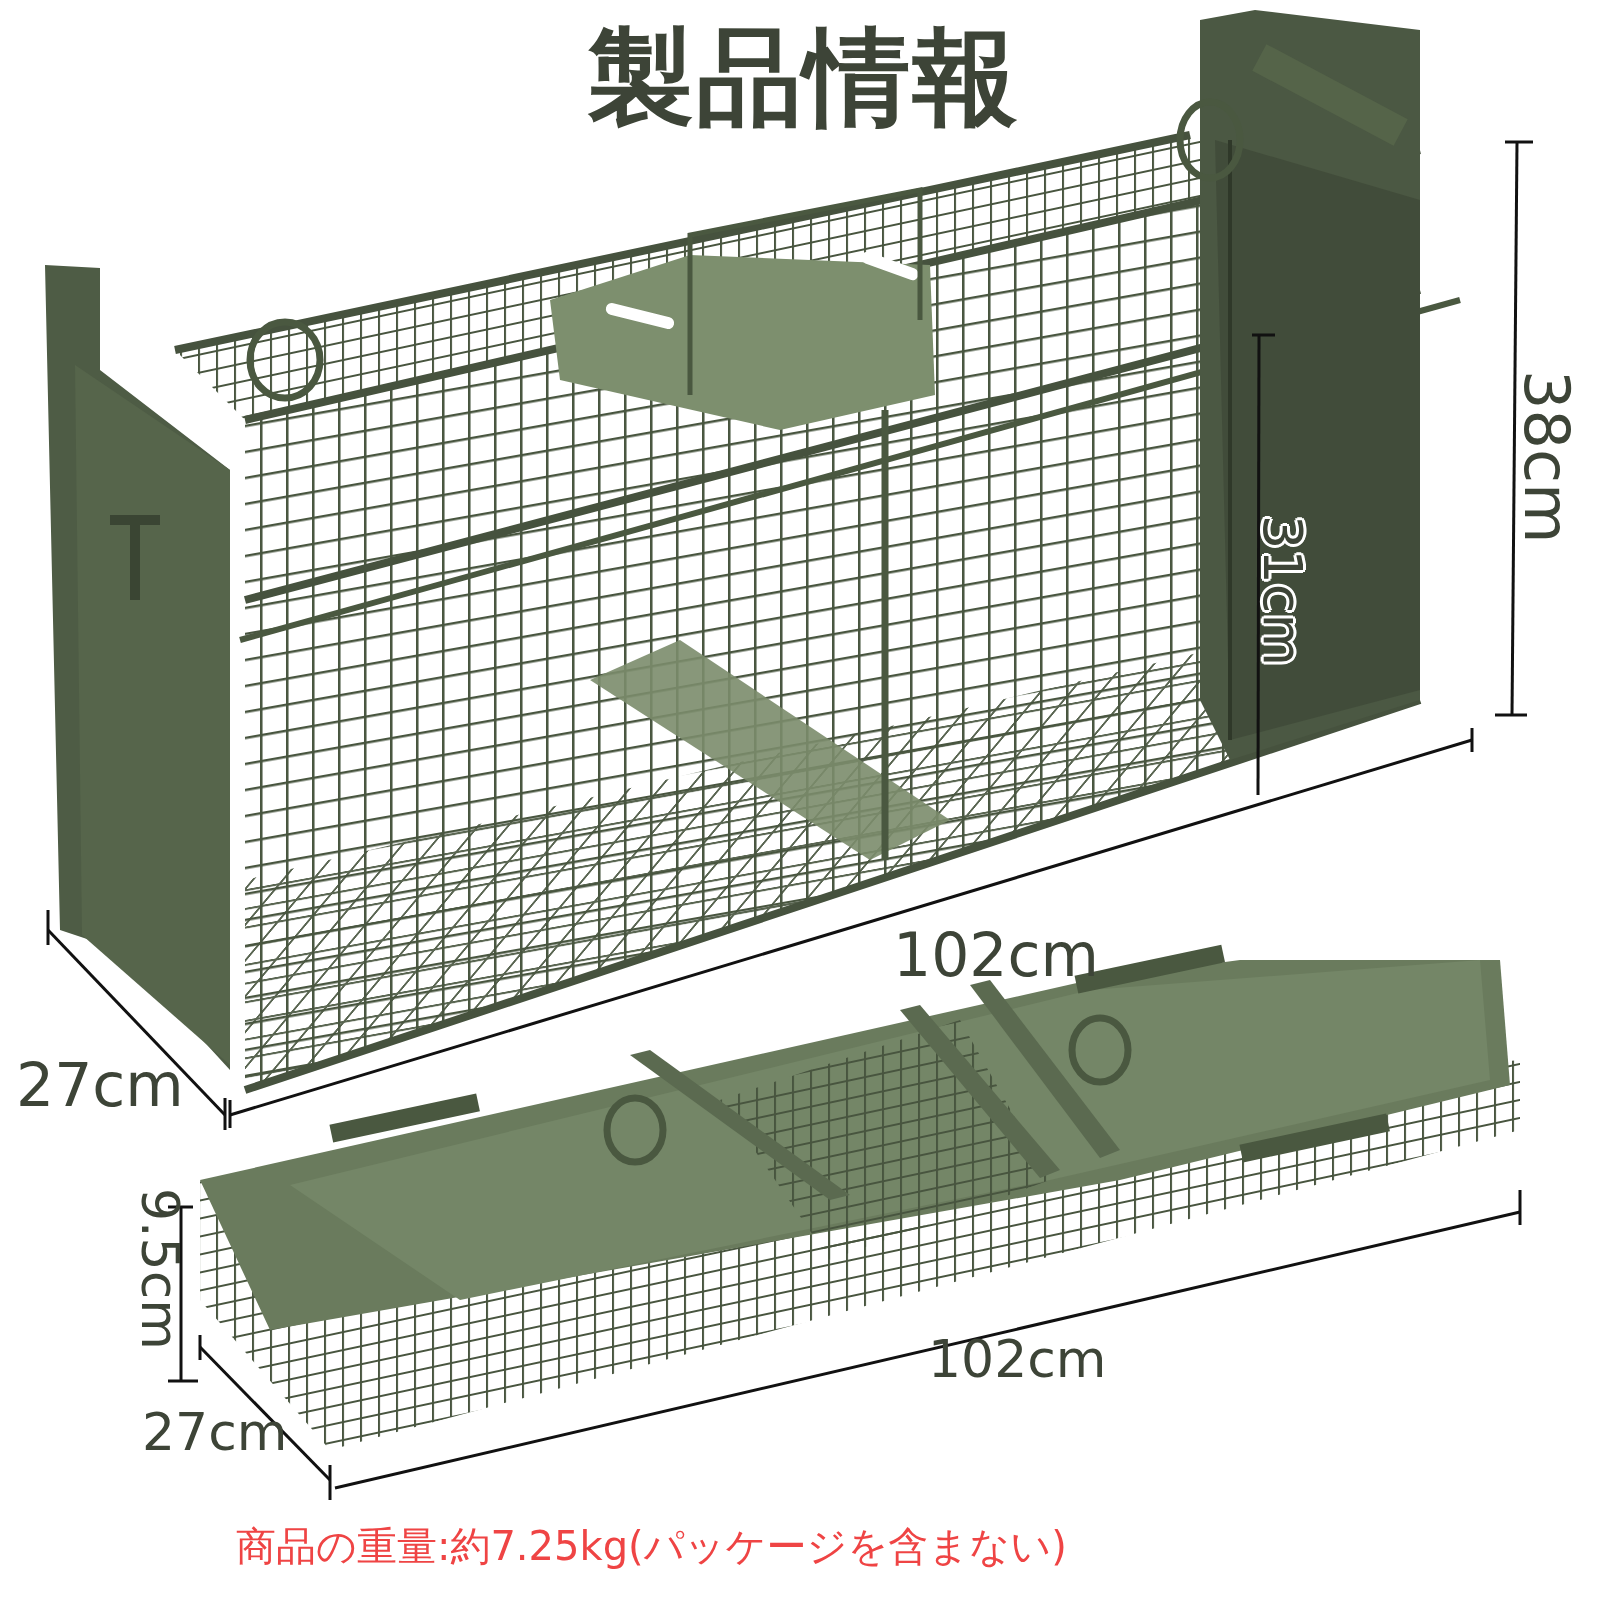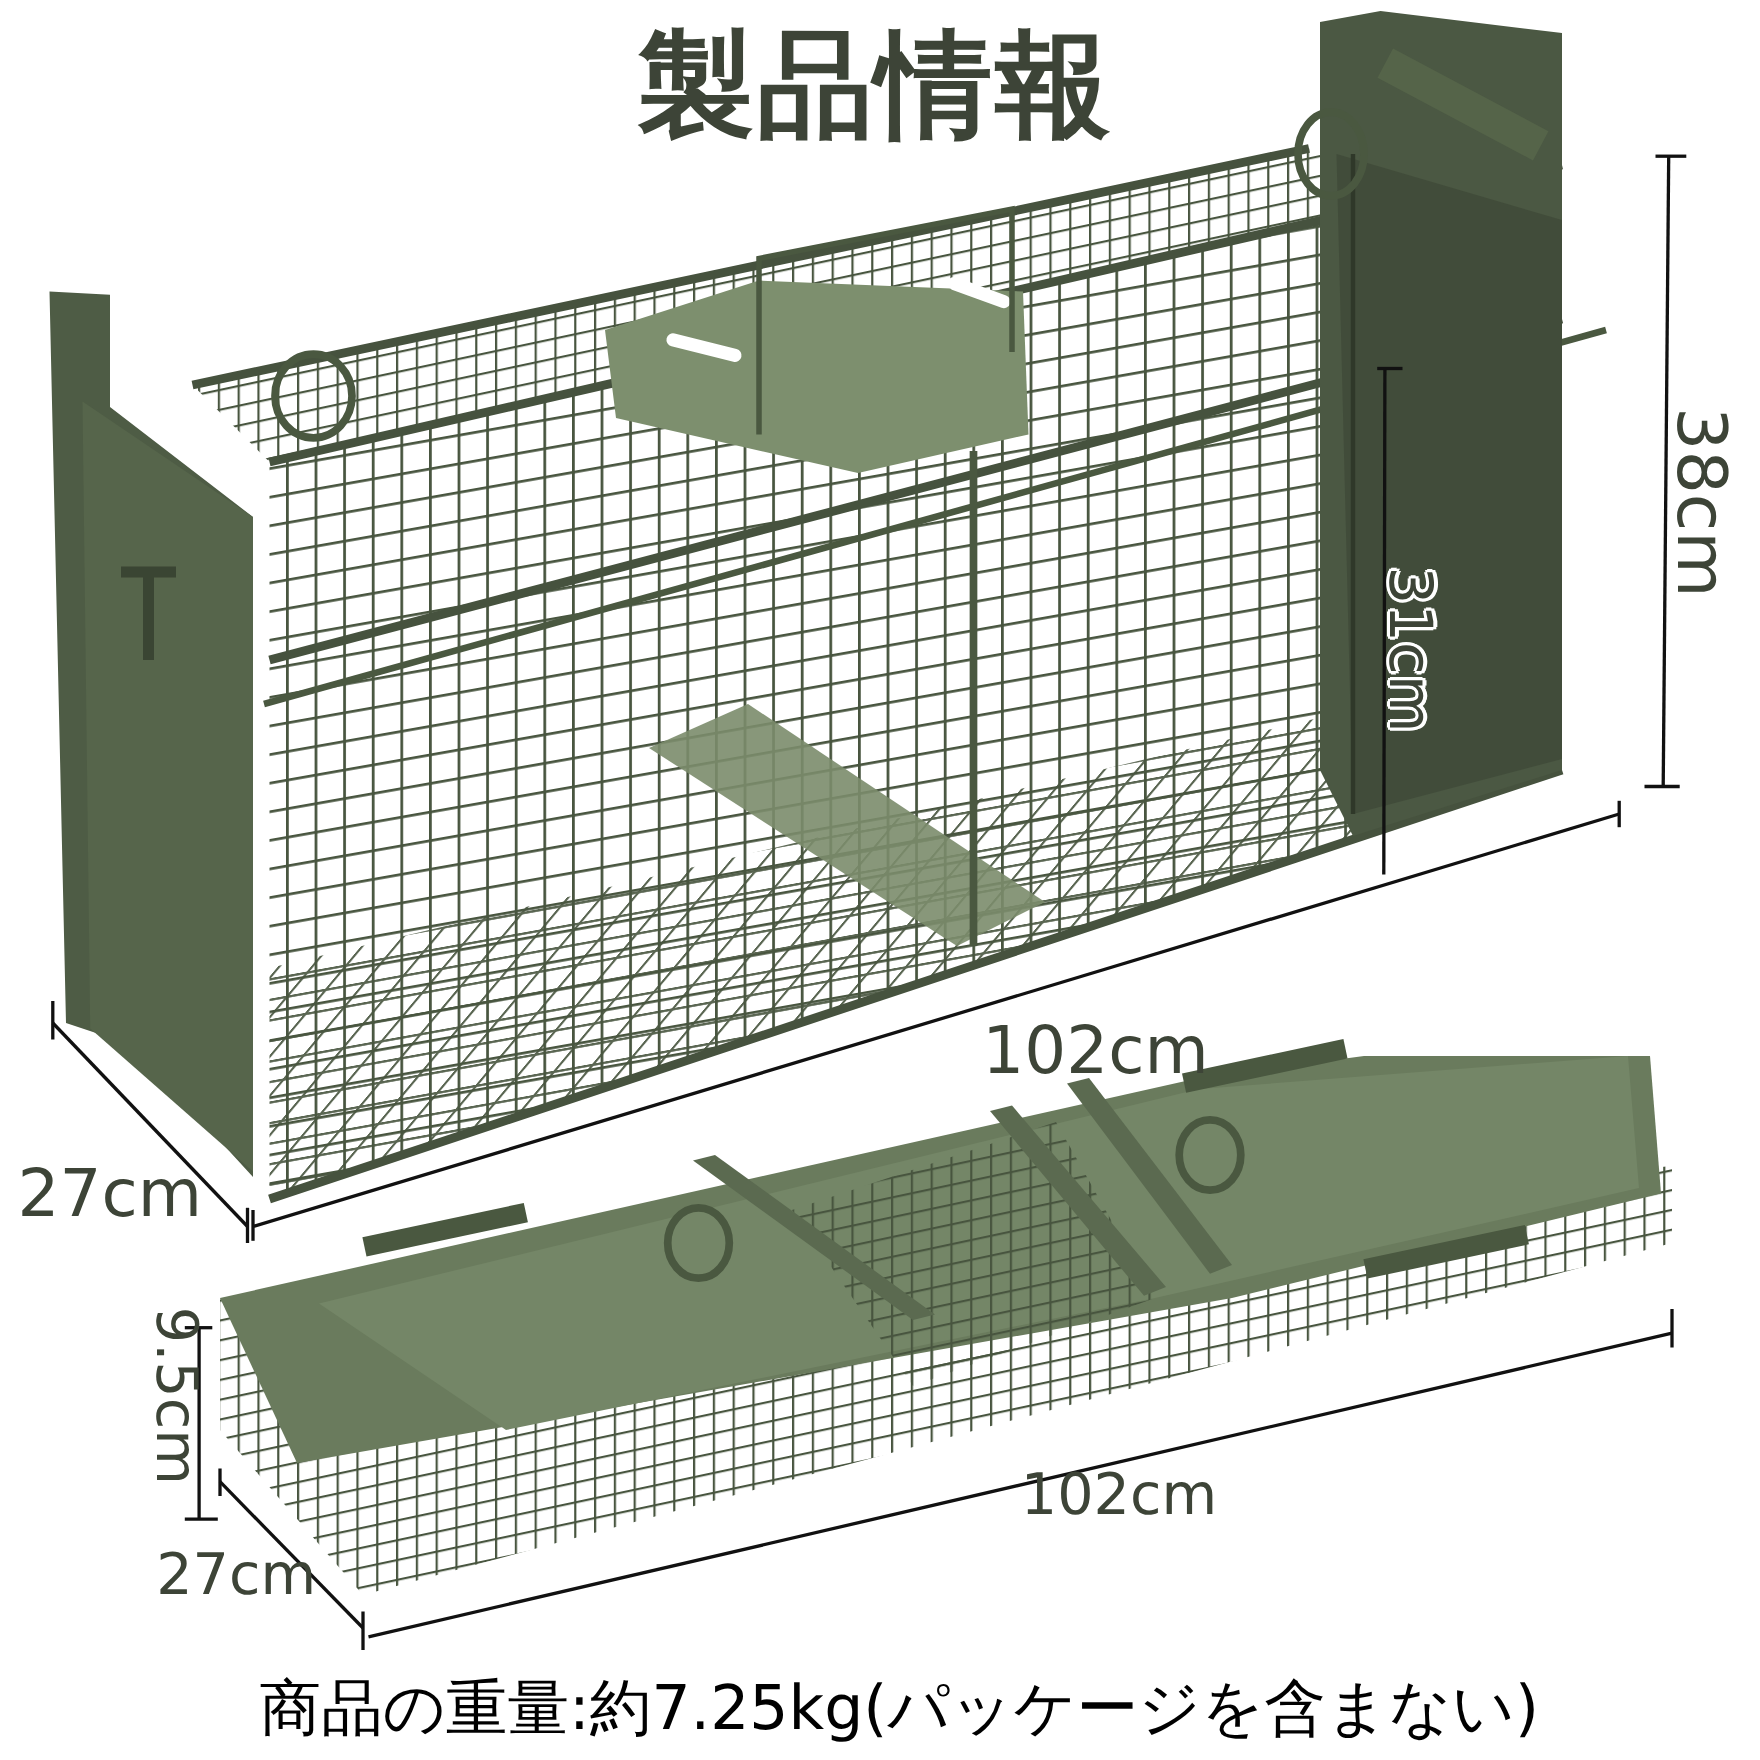--- a/index.html
+++ b/index.html
@@ -3,39 +3,39 @@
 <meta charset="utf-8">
 <style>
   html, body { margin: 0; padding: 0; background: #ffffff; }
   body { width: 1600px; height: 1600px; position: relative; overflow: hidden;
          font-family: "DejaVu Sans", "Liberation Sans", sans-serif; }
   .stage { position: absolute; left: 0; top: 0; width: 1600px; height: 1600px; }
   svg.art { position: absolute; left: 0; top: 0; width: 1600px; height: 1600px; }
 
   .title { position: absolute; left: 580px; top: 18px; width: 440px; height: 120px;
            font-family: "DejaVu Sans", sans-serif; font-weight: bold; font-size: 106px;
-           line-height: 120px; color: #3d4437; letter-spacing: 2px; white-space: nowrap; }
+           line-height: 120px; color: #3d4437; letter-spacing: 2px; white-space: nowrap; text-align: right; }
 
   .dim { position: absolute; color: #3d4437; font-family: "DejaVu Sans", sans-serif;
          white-space: nowrap; line-height: 1; }
   .dim-h-38 { left: 1515px; top: 370px; font-size: 62px; transform-origin: left top;
               transform: rotate(90deg) translate(0, -62px); }
   .dim-h-31 { left: 1255px; top: 515px; font-size: 54px; transform-origin: left top;
               transform: rotate(90deg) translate(0, -54px);
               color: #3d4437;
               text-shadow: -3px 0 #fff, 3px 0 #fff, 0 -3px #fff, 0 3px #fff,
                            -2px -2px #fff, 2px 2px #fff, -2px 2px #fff, 2px -2px #fff; }
   .dim-len-top { left: 893px; top: 925px; font-size: 60px; }
   .dim-depth-top { left: 16px; top: 1055px; font-size: 60px; }
   .dim-h-95 { left: 134px; top: 1188px; font-size: 52px; transform-origin: left top;
               transform: rotate(90deg) translate(0, -52px); }
   .dim-len-bot { left: 928px; top: 1333px; font-size: 52px; }
   .dim-depth-bot { left: 142px; top: 1406px; font-size: 52px; }
 
-  .footer { position: absolute; left: 236px; top: 1526px; font-size: 56px; color: #000000;
+  .footer { position: absolute; left: 236px; top: 1526px; font-size: 40px; color: #ef4444;
             white-space: nowrap; line-height: 1; font-family: "DejaVu Sans", sans-serif; }
 </style>
 </head>
 <body>
 
 <div class="stage">
 
   <svg class="art" viewBox="0 0 1600 1600">
     <defs>
       <pattern id="mesh" width="26" height="26" patternUnits="userSpaceOnUse" patternTransform="skewY(-10)">

